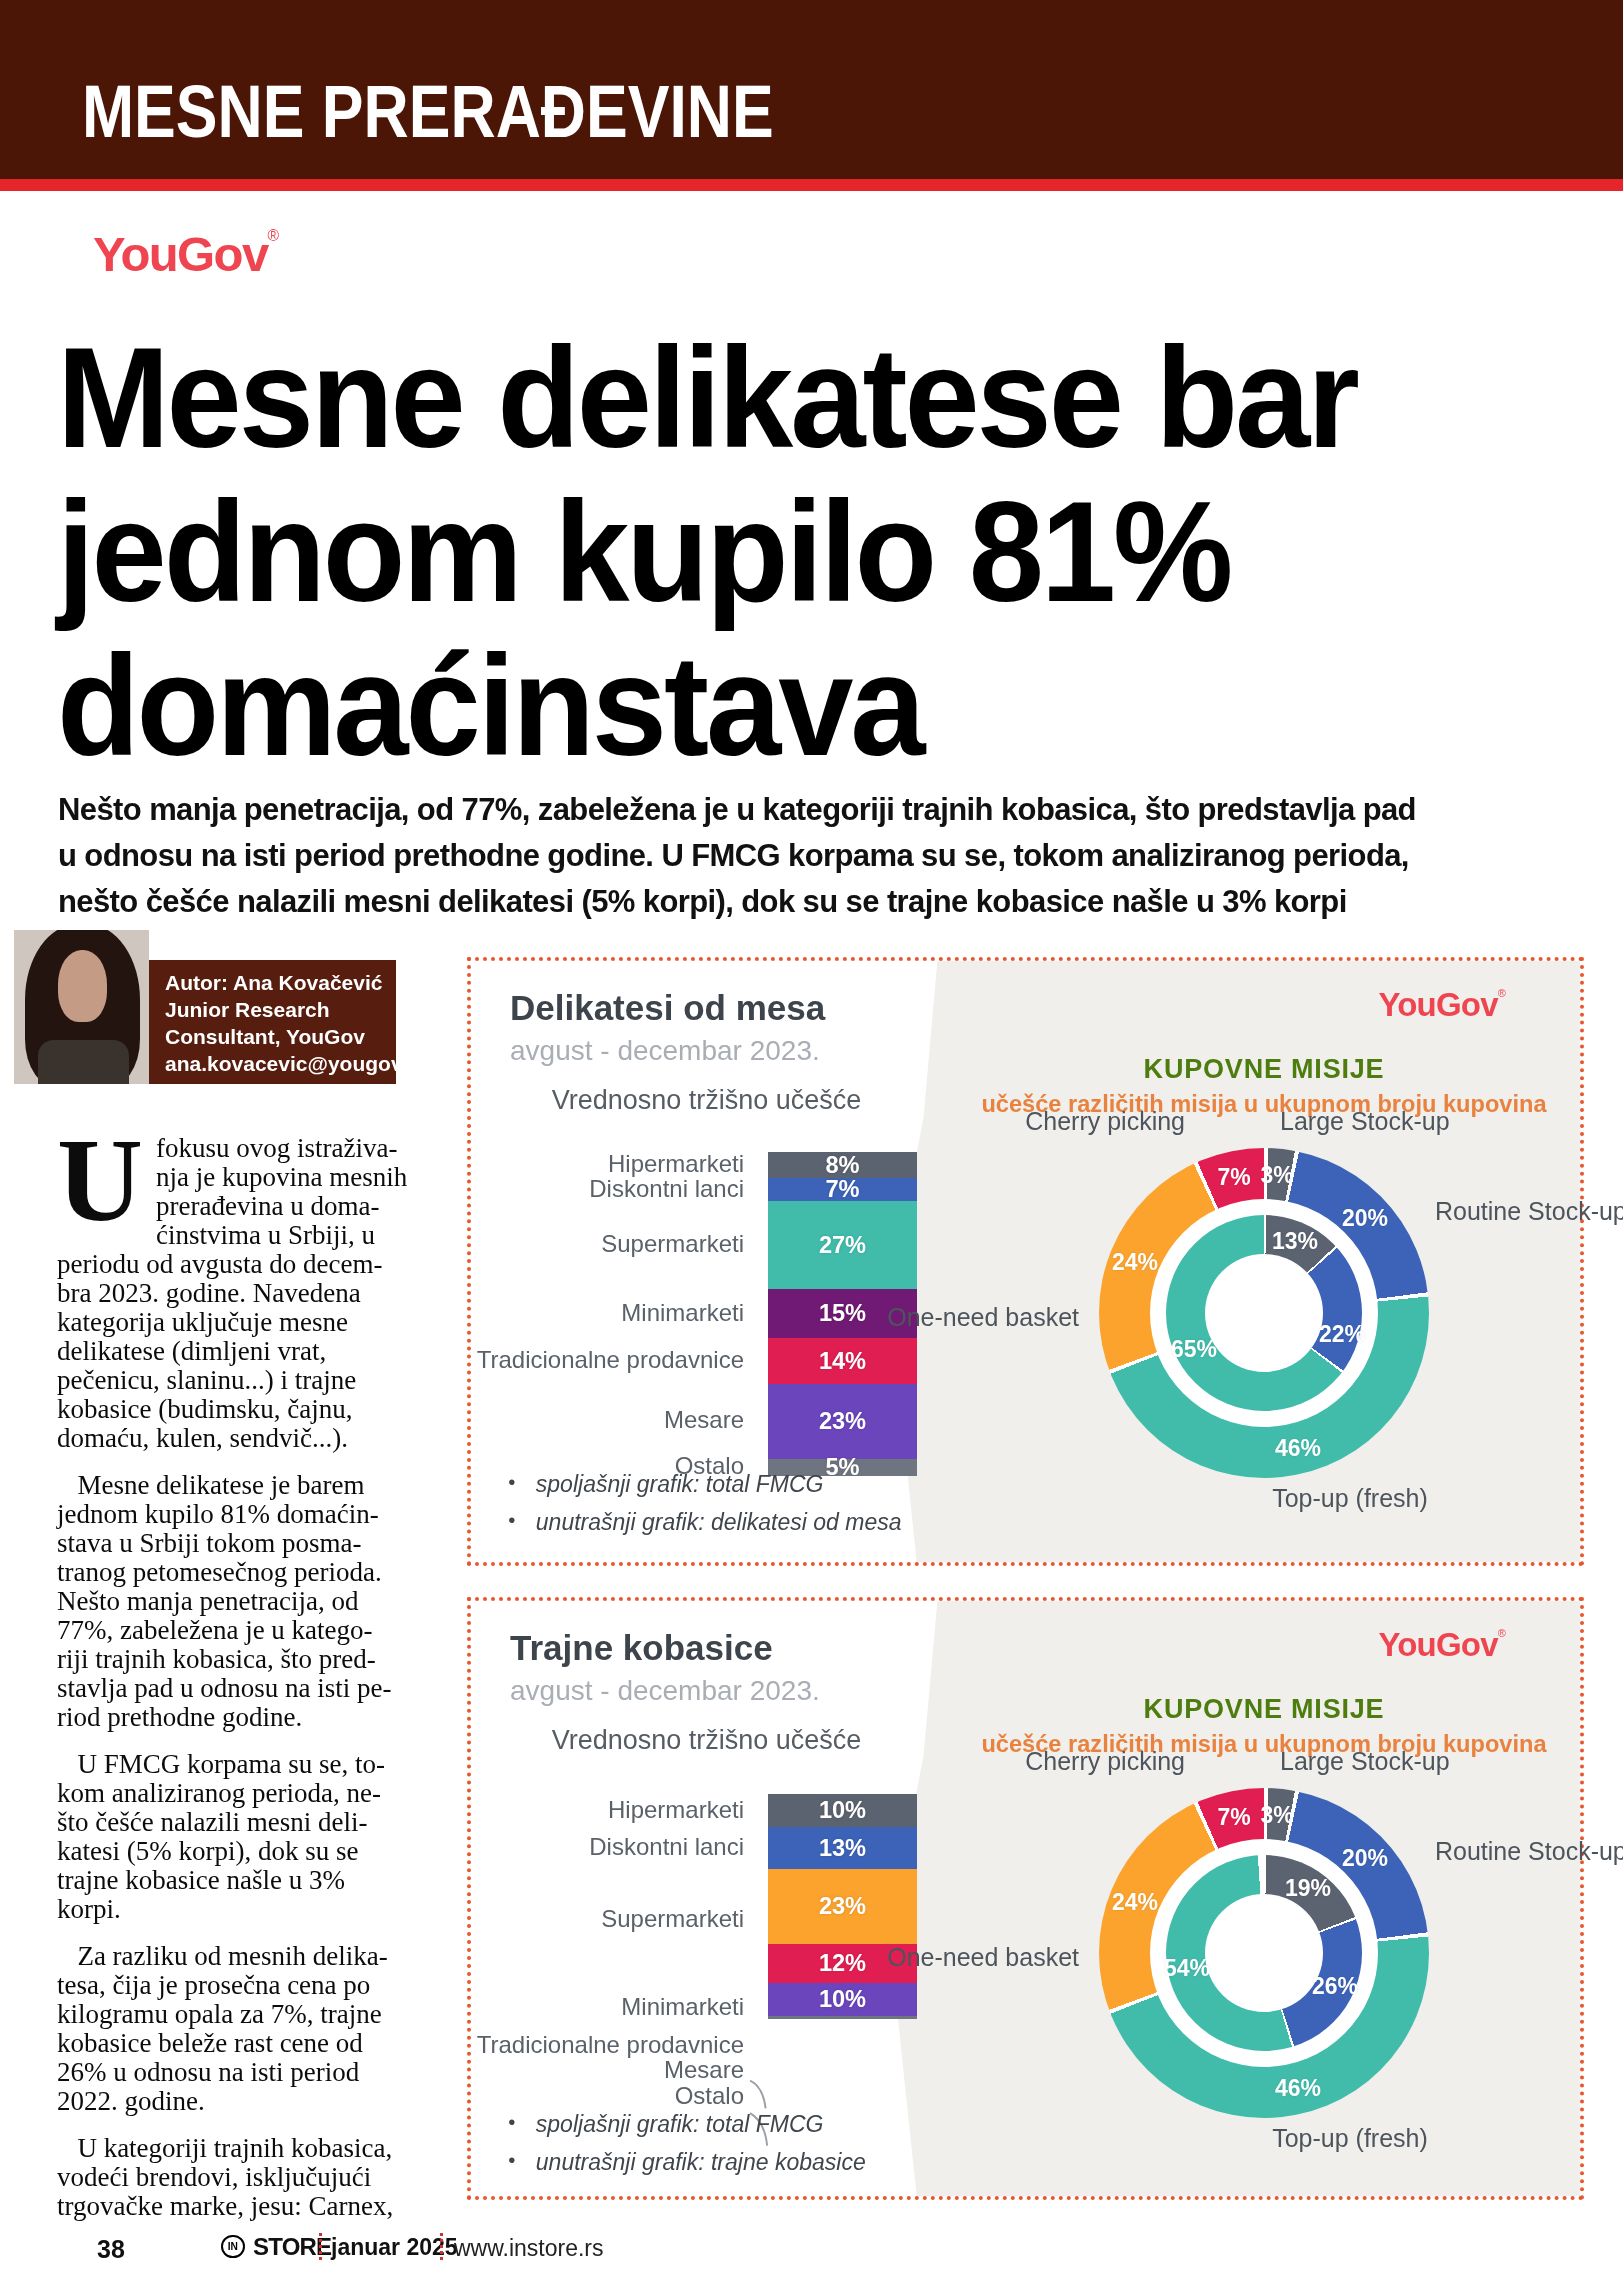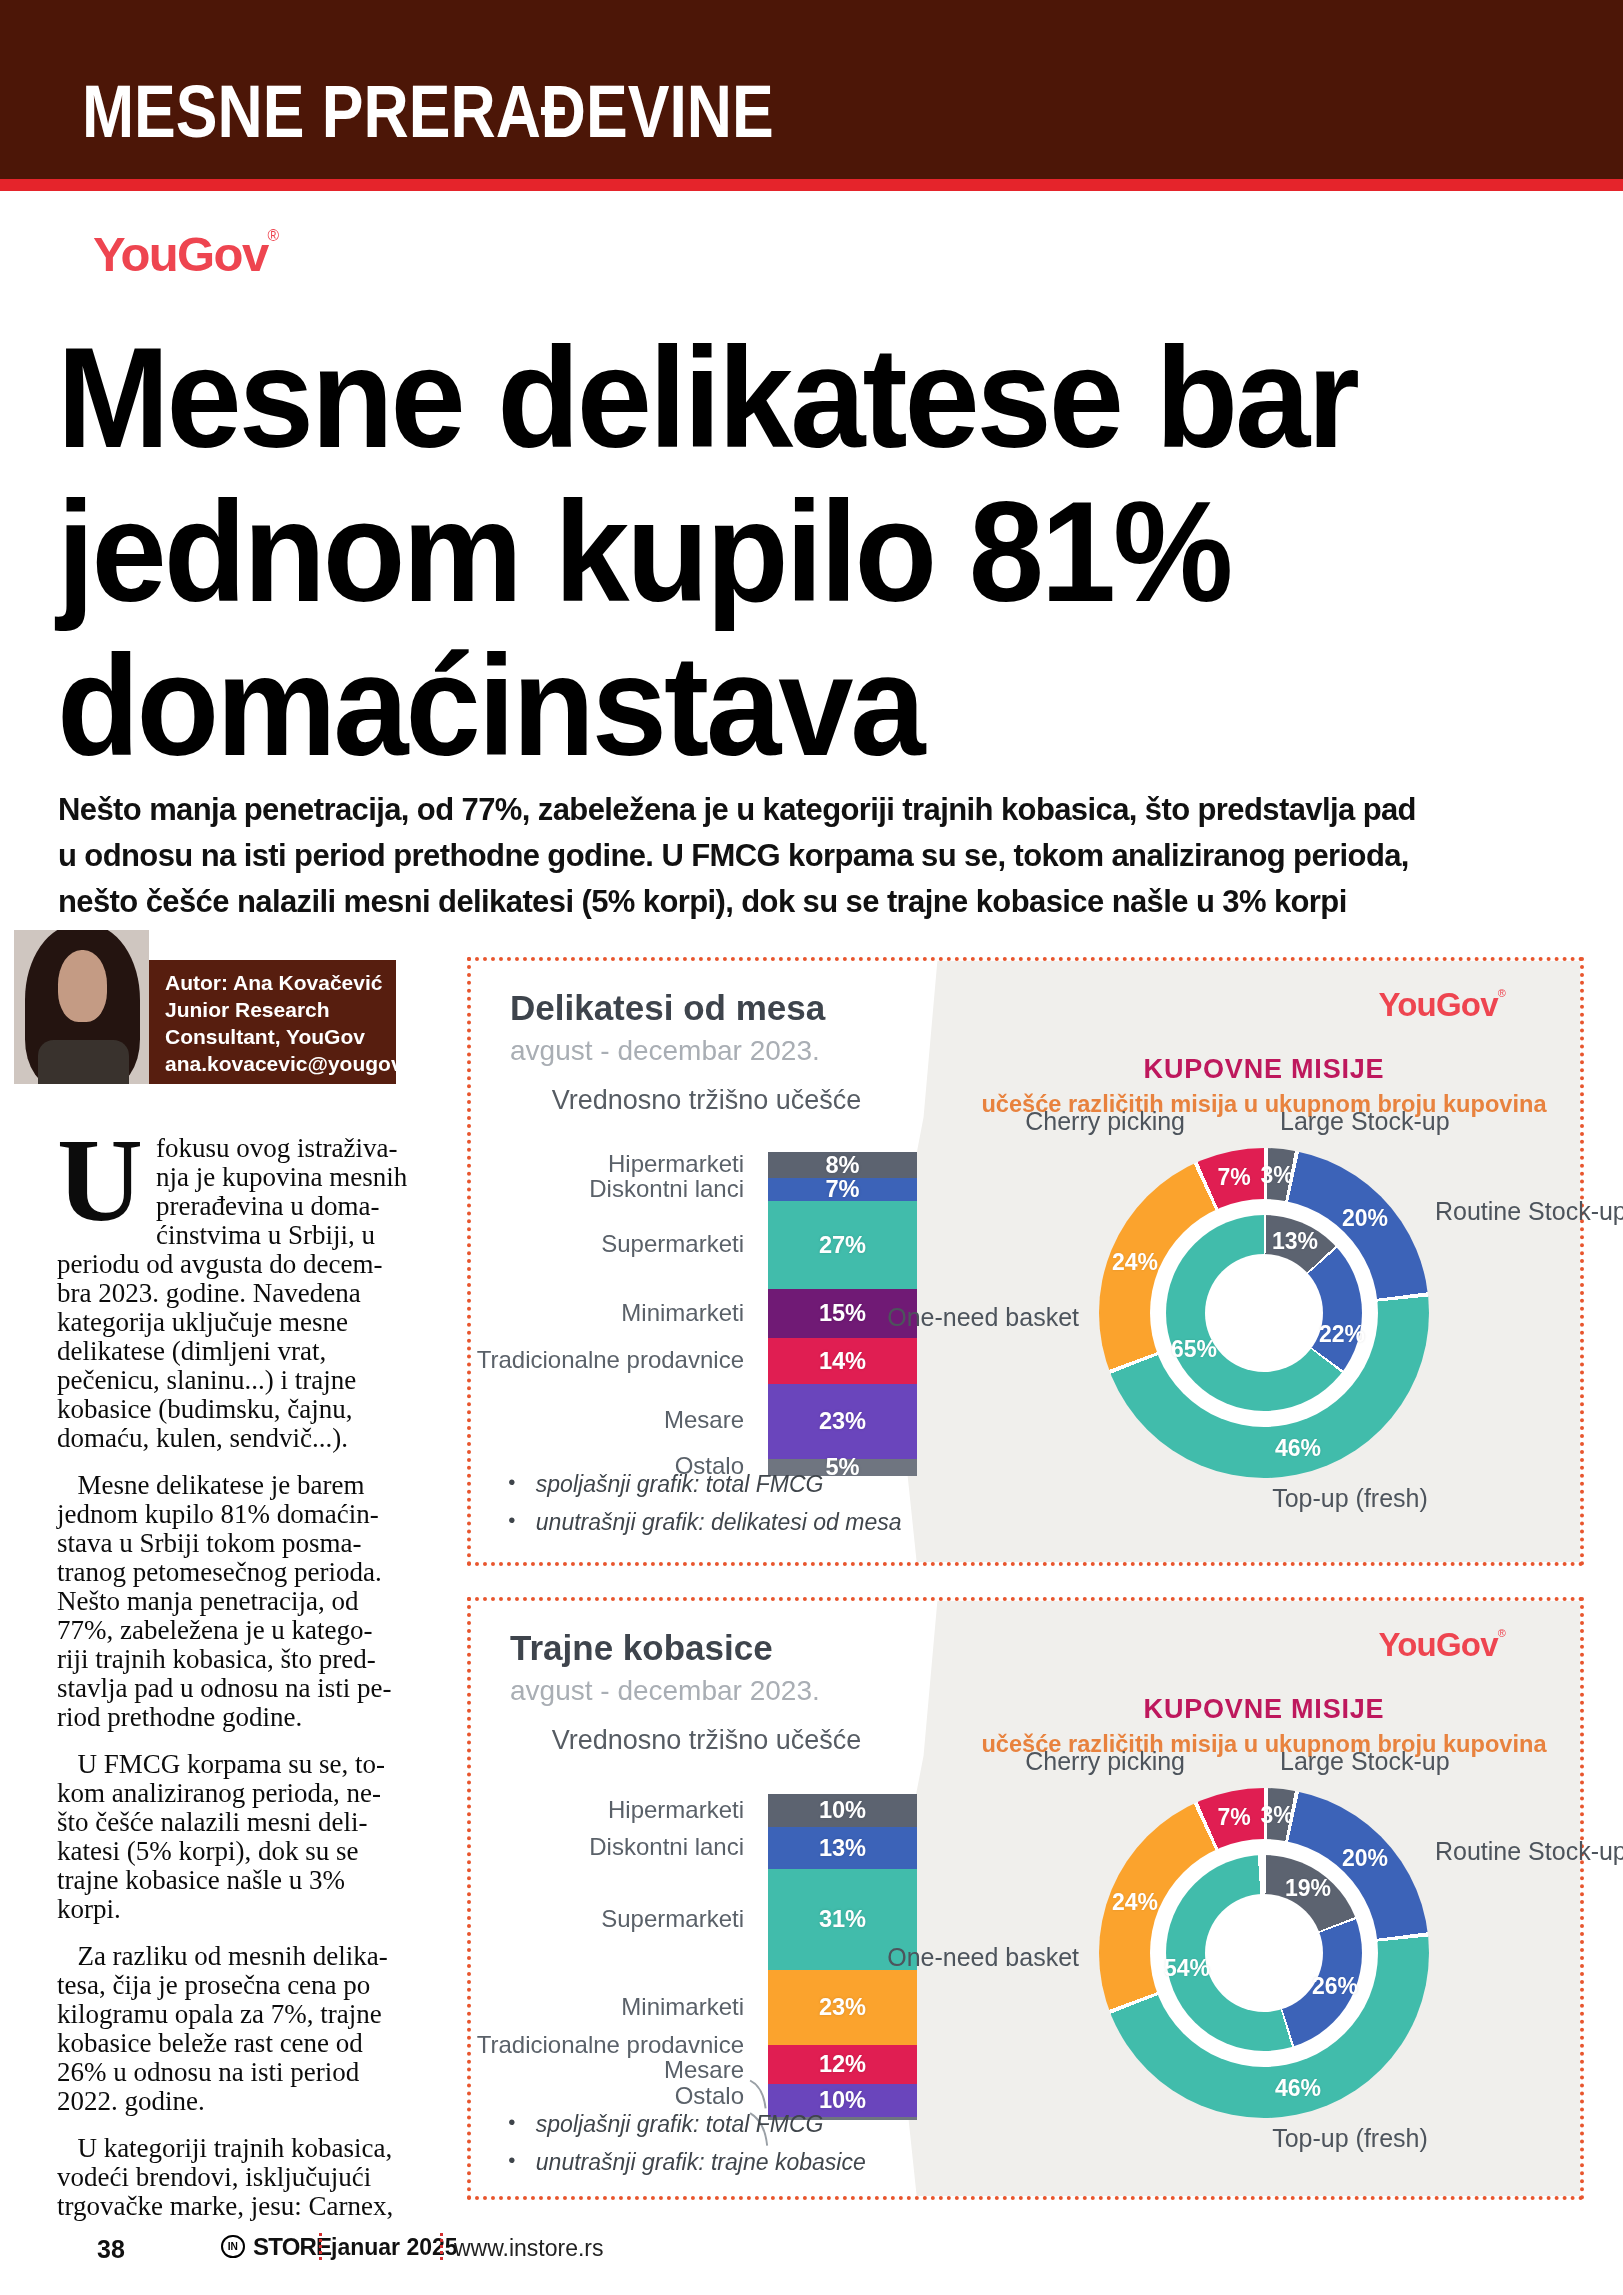--- a/index.html
+++ b/index.html
@@ -44,21 +44,21 @@
   .panel-brand sup { font-size:11px; vertical-align:19px; font-weight:400; }
   .bar-title { position:absolute; left:47px; top:124px; width:377px; text-align:center; font-size:27px; color:#565c63; }
 
   .bar-stack { position:absolute; left:297px; width:149px; display:flex; flex-direction:column; }
   .panel-1 .bar-stack { top:191px; }
   .panel-2 .bar-stack { top:193px; }
   .bar-seg { width:100%; display:flex; align-items:center; justify-content:center; }
   .bar-seg span { color:#ffffff; font-size:23.6px; font-weight:700; text-shadow:0 0 3.1px rgba(0,0,0,.15); }
   .cat-label { position:absolute; right:836px; font-size:24px; color:#5a6169; white-space:nowrap; }
 
-  .donut-title { position:absolute; left:518px; top:93px; width:550px; text-align:center; font-size:27px; font-weight:700; letter-spacing:0.8px; color:#be185d; }
+  .donut-title { position:absolute; left:518px; top:93px; width:550px; text-align:center; font-size:27px; font-weight:700; letter-spacing:0.8px; color:#4d7c0f; }
   .donut-subtitle { position:absolute; left:479px; top:130px; width:628px; text-align:center; font-size:23.6px; font-weight:700; color:#e8823e; }
 
   .donut { position:absolute; left:628px; top:187px; width:330px; height:330px; }
   .ring, .ring-mask, .hole { position:absolute; border-radius:50%; }
   .ring.outer { left:0; top:0; width:330px; height:330px; }
   .ring-mask { left:51px; top:51px; width:228px; height:228px; background:#ffffff; }
   .ring.inner { left:67px; top:67px; width:196px; height:196px; }
   .hole { left:106px; top:106px; width:118px; height:118px; background:#ffffff; }
   .pct { position:absolute; transform:translate(-50%,-50%); color:#ffffff; font-size:23px; font-weight:700; text-shadow:0 0 2.4px rgba(0,0,0,.12); }
 
@@ -230,23 +230,20 @@
   <div class="panel-subtitle">avgust - decembar 2023.</div>
   <div class="panel-brand"><span>YouGov</span><sup>®</sup></div>
   <div class="bar-title">Vrednosno tržišno učešće</div>
   <div class="bar-stack">
       <div class="bar-seg" style="height: 33px; background: rgb(92, 99, 112);">
         <span>10%</span>
       </div>
       <div class="bar-seg" style="height: 42px; background: rgb(60, 99, 184);">
         <span>13%</span>
       </div>
-      <div class="bar-seg" style="height: 101px; background: rgb(65, 188, 171);">
-        <span>31%</span>
-      </div>
       <div class="bar-seg" style="height: 75px; background: rgb(251, 163, 45);">
         <span>23%</span>
       </div>
       <div class="bar-seg" style="height: 39px; background: rgb(224, 30, 82);">
         <span>12%</span>
       </div>
       <div class="bar-seg" style="height: 33px; background: rgb(106, 69, 188);">
         <span>10%</span>
       </div>
       <div class="bar-seg" style="height: 3.1px; background: rgb(111, 117, 128);">

